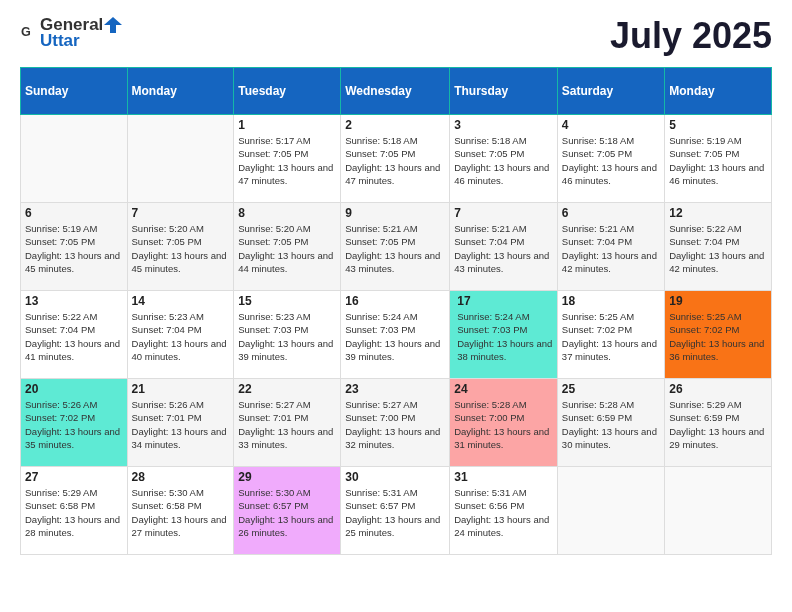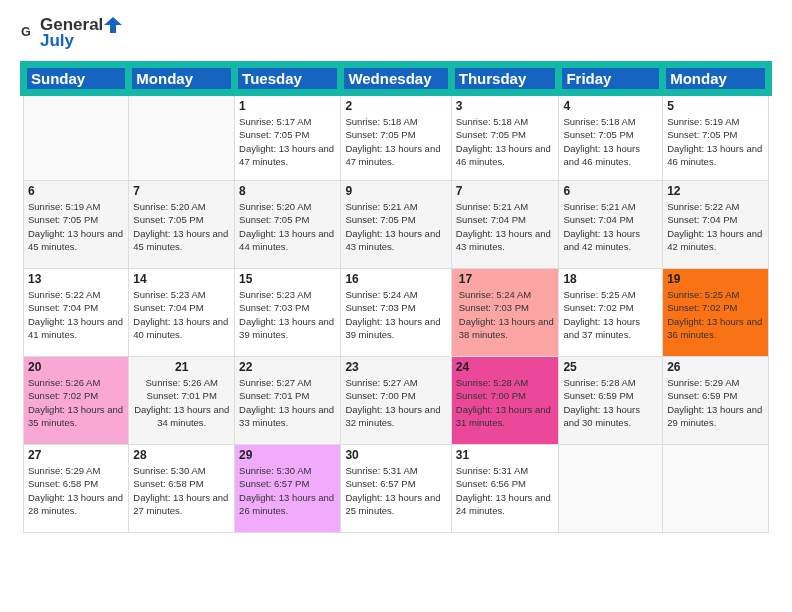--- a/index.html
+++ b/index.html
@@ -43,25 +43,25 @@
       color: #333;
     }
     .calendar {
       width: 100%;
       border-collapse: collapse;
       border: 1px solid #ccc;
     }
     .calendar th {
       background: #1565c0;
       color: white;
-      padding: 2px 4px;
-      font-size: 15px;
+      padding: 16px 4px;
+      font-size: 12px;
       font-weight: bold;
       text-align: left;
-      border: 7px solid #14b8a6;
+      border: 1px solid #14b8a6;
     }
     .calendar td {
       border: 1px solid #ddd;
       vertical-align: top;
       padding: 3px 4px;
       width: 113px;
       height: 88px;
       background: #fff;
     }
     .calendar tr:nth-child(even) td {
@@ -93,36 +93,37 @@
           <text x="0" y="16" font-size="14" font-weight="bold" fill="#333">G</text>
         </svg>
       </span>
       <div>
         <div style="display:flex;align-items:center;">
           <span style="font-size:17px;font-weight:bold;color:#333;">General</span>
           <svg width="18" height="16" viewBox="0 0 18 16" style="margin:0 1px;">
             <polygon points="9,0 18,8 12,8 12,16 6,16 6,8 0,8" fill="#1565c0"></polygon>
           </svg>
         </div>
-        <div style="font-size:17px;font-weight:bold;color:#1565c0;margin-top:-4px;">July</div>
+        <div style="font-size:17px;font-weight:bold;color:#1565c0;margin-top:-4px;">Uttar</div>
       </div>
     </div>
     <div class="title-section">
+      <div class="month-year">July 2025</div>
     </div>
   </div>
 
   <table class="calendar">
     <thead>
       <tr>
       <th>Sunday</th>
           <th>Monday</th>
           <th>Tuesday</th>
           <th>Wednesday</th>
           <th>Thursday</th>
-          <th>Friday</th>
+          <th>Saturday</th>
           <th>Monday</th>
         </tr>
     </thead>
     <tbody id="calendar-body">
     <tr>
           <td class="empty-cell"></td>
           <td class="empty-cell"></td>
           <td style="background: rgb(255, 255, 255);">
             <div class="day-number">1</div>
             <div class="day-info" style="white-space: pre-line;">Sunrise: 5:17 AM
@@ -216,65 +217,65 @@
             <div class="day-info" style="white-space: pre-line;">Sunrise: 5:23 AM
 Sunset: 7:03 PM
 Daylight: 13 hours and 39 minutes.</div>
           </td>
           <td style="background: rgb(255, 255, 255);">
             <div class="day-number">16</div>
             <div class="day-info" style="white-space: pre-line;">Sunrise: 5:24 AM
 Sunset: 7:03 PM
 Daylight: 13 hours and 39 minutes.</div>
           </td>
-          <td style="background: #fca5a5; padding-left: 7px;">
+          <td style="background: #5eead4; padding-left: 7px;">
             <div class="day-number">17</div>
             <div class="day-info" style="white-space: pre-line;">Sunrise: 5:24 AM
 Sunset: 7:03 PM
 Daylight: 13 hours and 38 minutes.</div>
           </td>
           <td style="background: rgb(255, 255, 255);">
             <div class="day-number">18</div>
             <div class="day-info" style="white-space: pre-line;">Sunrise: 5:25 AM
 Sunset: 7:02 PM
 Daylight: 13 hours and 37 minutes.</div>
           </td>
           <td style="background: #f97316;">
             <div class="day-number">19</div>
             <div class="day-info" style="white-space: pre-line;">Sunrise: 5:25 AM
 Sunset: 7:02 PM
 Daylight: 13 hours and 36 minutes.</div>
           </td>
         </tr>
         <tr>
-          <td style="background: #f9a8d4;">
+          <td style="background: #5eead4;">
             <div class="day-number">20</div>
             <div class="day-info" style="white-space: pre-line;">Sunrise: 5:26 AM
 Sunset: 7:02 PM
 Daylight: 13 hours and 35 minutes.</div>
           </td>
-          <td style="background: rgb(245, 245, 245); text-align: center;">
+          <td style="background: rgb(245, 245, 245);">
             <div class="day-number">21</div>
             <div class="day-info" style="white-space: pre-line;">Sunrise: 5:26 AM
 Sunset: 7:01 PM
 Daylight: 13 hours and 34 minutes.</div>
           </td>
           <td style="background: rgb(245, 245, 245);">
             <div class="day-number">22</div>
             <div class="day-info" style="white-space: pre-line;">Sunrise: 5:27 AM
 Sunset: 7:01 PM
 Daylight: 13 hours and 33 minutes.</div>
           </td>
           <td style="background: rgb(245, 245, 245);">
             <div class="day-number">23</div>
             <div class="day-info" style="white-space: pre-line;">Sunrise: 5:27 AM
 Sunset: 7:00 PM
 Daylight: 13 hours and 32 minutes.</div>
           </td>
-          <td style="background: #ec4899;">
+          <td style="background: #fca5a5;">
             <div class="day-number">24</div>
             <div class="day-info" style="white-space: pre-line;">Sunrise: 5:28 AM
 Sunset: 7:00 PM
 Daylight: 13 hours and 31 minutes.</div>
           </td>
           <td style="background: rgb(245, 245, 245);">
             <div class="day-number">25</div>
             <div class="day-info" style="white-space: pre-line;">Sunrise: 5:28 AM
 Sunset: 6:59 PM
 Daylight: 13 hours and 30 minutes.</div>

